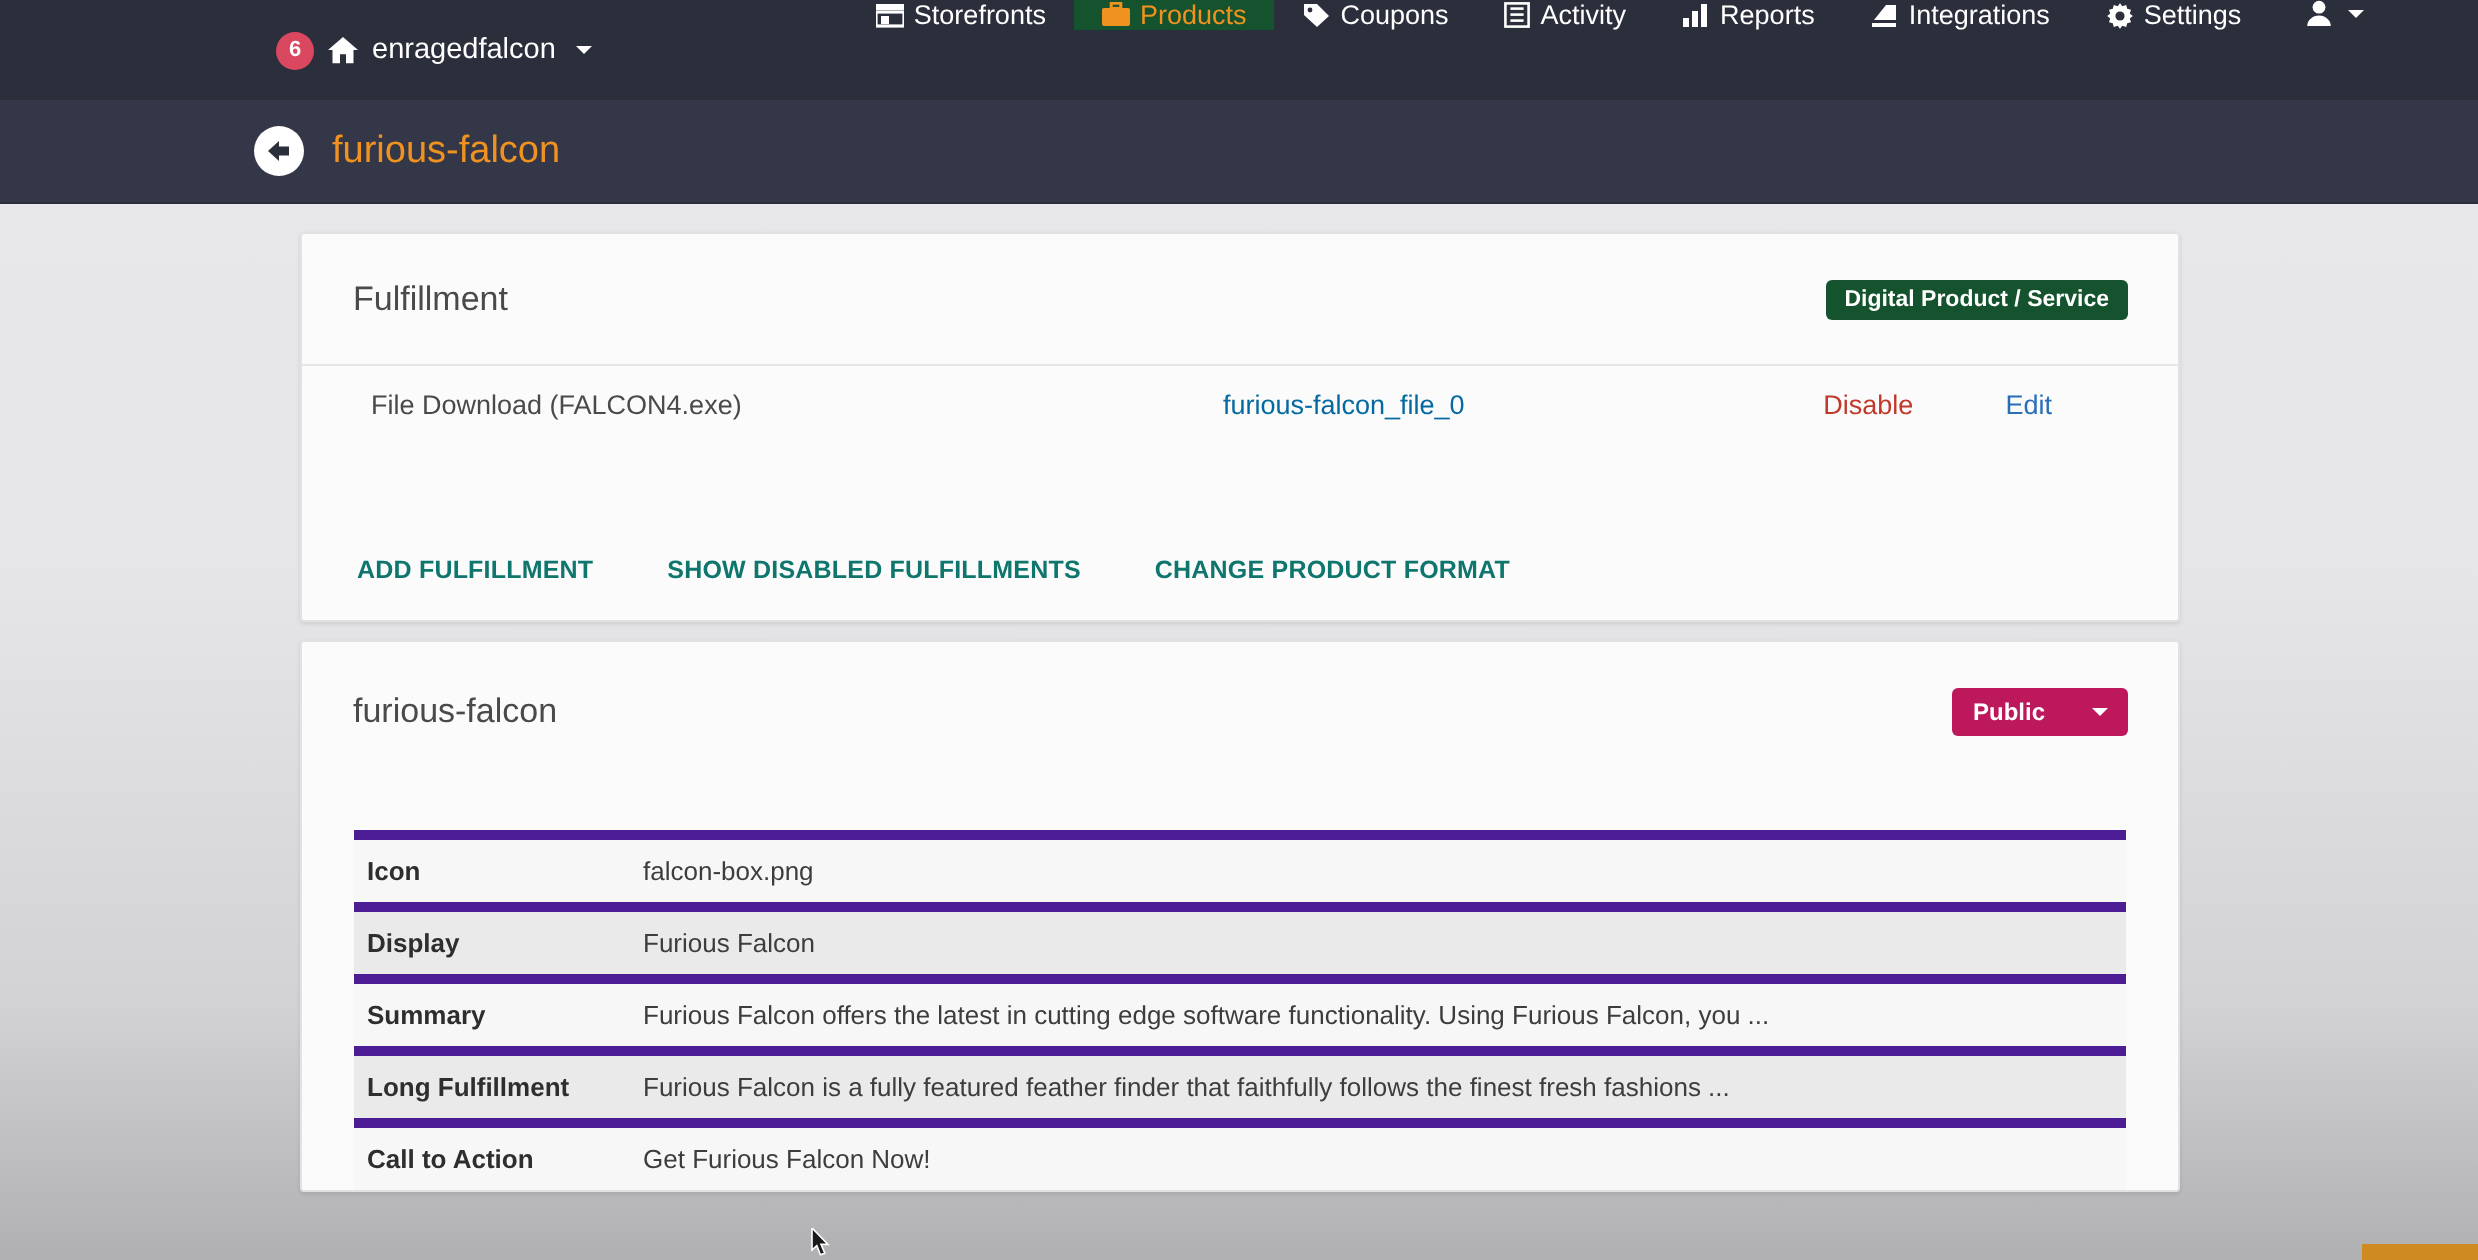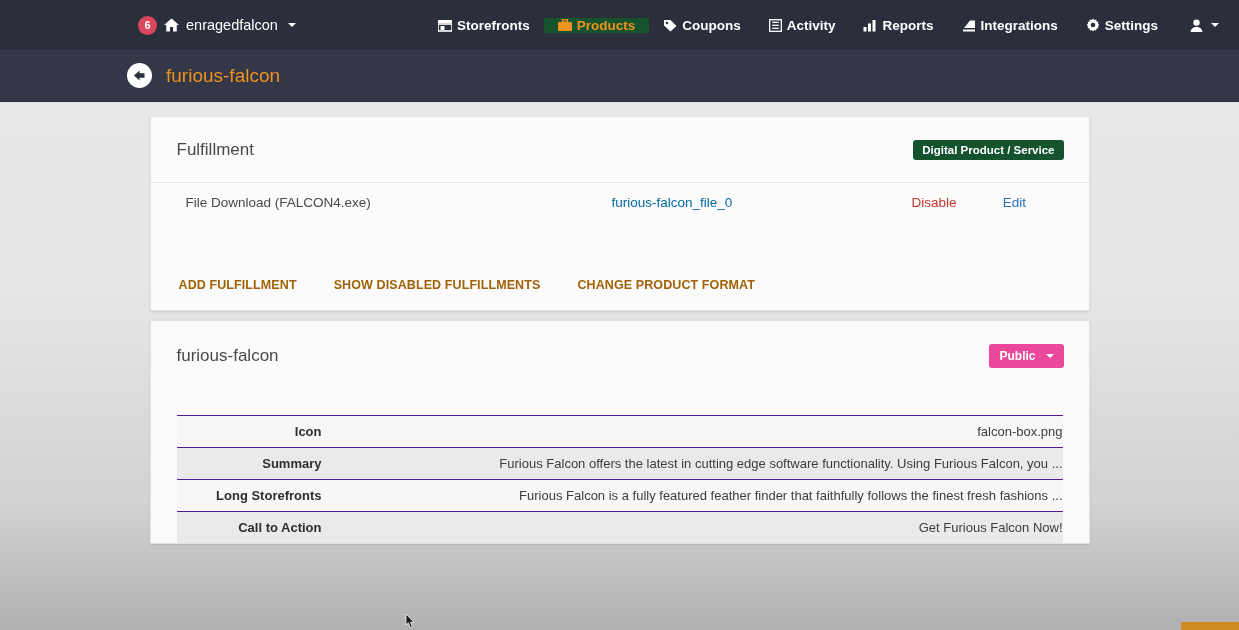--- a/index.html
+++ b/index.html
@@ -56,23 +56,22 @@
     width: 0; height: 0;
     border-left: 4px solid transparent;
     border-right: 4px solid transparent;
     border-top: 4px solid currentColor;
     margin-left: 3px;
     vertical-align: middle;
   }
 
   .nav-menu {
     display: flex;
-    align-items: center;
+    align-items: flex-start;
     margin-left: 118px;
-    font-weight: bold;
   }
   .nav-item {
     display: flex;
     align-items: center;
     gap: 5px;
     padding: 0 14px;
     color: #ffffff;
     font-size: 13.5px;
     white-space: nowrap;
     cursor: pointer;
@@ -142,31 +141,31 @@
   .pill {
     background: #14532d;
     color: #ffffff;
     font-size: 11.5px;
     font-weight: bold;
     border-radius: 3px;
     padding: 4px 9px;
     white-space: nowrap;
   }
   .btn-public {
-    background: #ec4899;
+    background: #be185d;
     color: #ffffff;
     font-size: 12px;
     font-weight: bold;
     border: none;
     border-radius: 3px;
     padding: 5px 10px;
     cursor: pointer;
     display: inline-flex;
     align-items: center;
-    gap: 7px;
+    gap: 20px;
   }
 
   
   table { border-collapse: collapse; width: 100%; }
   .fulfil-table { margin-top: 2px; }
   .fulfil-table tr { border-top: 1px solid #e6e6e6; }
   .fulfil-table td {
     padding: 12px 0;
     font-size: 13.5px;
     color: #4a4a4a;
@@ -179,30 +178,30 @@
   .link-primary { color: #2a6eb5; cursor: pointer; text-decoration: none; }
 
   .card-actions {
     display: flex;
     gap: 37px;
     padding: 56px 0 18px 28px;
   }
   .action-link {
     font-size: 12.5px;
     font-weight: bold;
-    color: #a16207;
+    color: #0f766e;
     letter-spacing: 0.1px;
     text-transform: uppercase;
     cursor: pointer;
     text-decoration: none;
   }
 
   
   .detail-wrap { padding: 27px 26px 0 26px; }
-  .detail-table tr { border-top: 1px solid #4c1d95; text-align: right; }
+  .detail-table tr { border-top: 5px solid #4c1d95; }
   .detail-table tr:nth-child(even) { background: #eaeaea; }
   .detail-table tr:nth-child(odd) { background: #f7f7f7; }
   .detail-table td {
     padding: 8px 0;
     font-size: 13px;
     color: #3d3d3d;
     vertical-align: top;
   }
   .detail-table td.k {
     width: 145px;
@@ -384,25 +383,29 @@
     </div>
 
     <div class="detail-wrap">
       <table class="detail-table">
         <tbody>
           <tr>
             <td class="k">Icon</td>
             <td class="v">falcon-box.png</td>
           </tr>
           <tr>
+            <td class="k">Display</td>
+            <td class="v">Furious Falcon</td>
+          </tr>
+          <tr>
             <td class="k">Summary</td>
             <td class="v">Furious Falcon offers the latest in cutting edge software functionality. Using Furious Falcon, you ...</td>
           </tr>
           <tr>
-            <td class="k">Long Storefronts</td>
+            <td class="k">Long Fulfillment</td>
             <td class="v">Furious Falcon is a fully featured feather finder that faithfully follows the finest fresh fashions ...</td>
           </tr>
           <tr>
             <td class="k">Call to Action</td>
             <td class="v">Get Furious Falcon Now!</td>
           </tr>
 
         </tbody>
       </table>
     </div>

